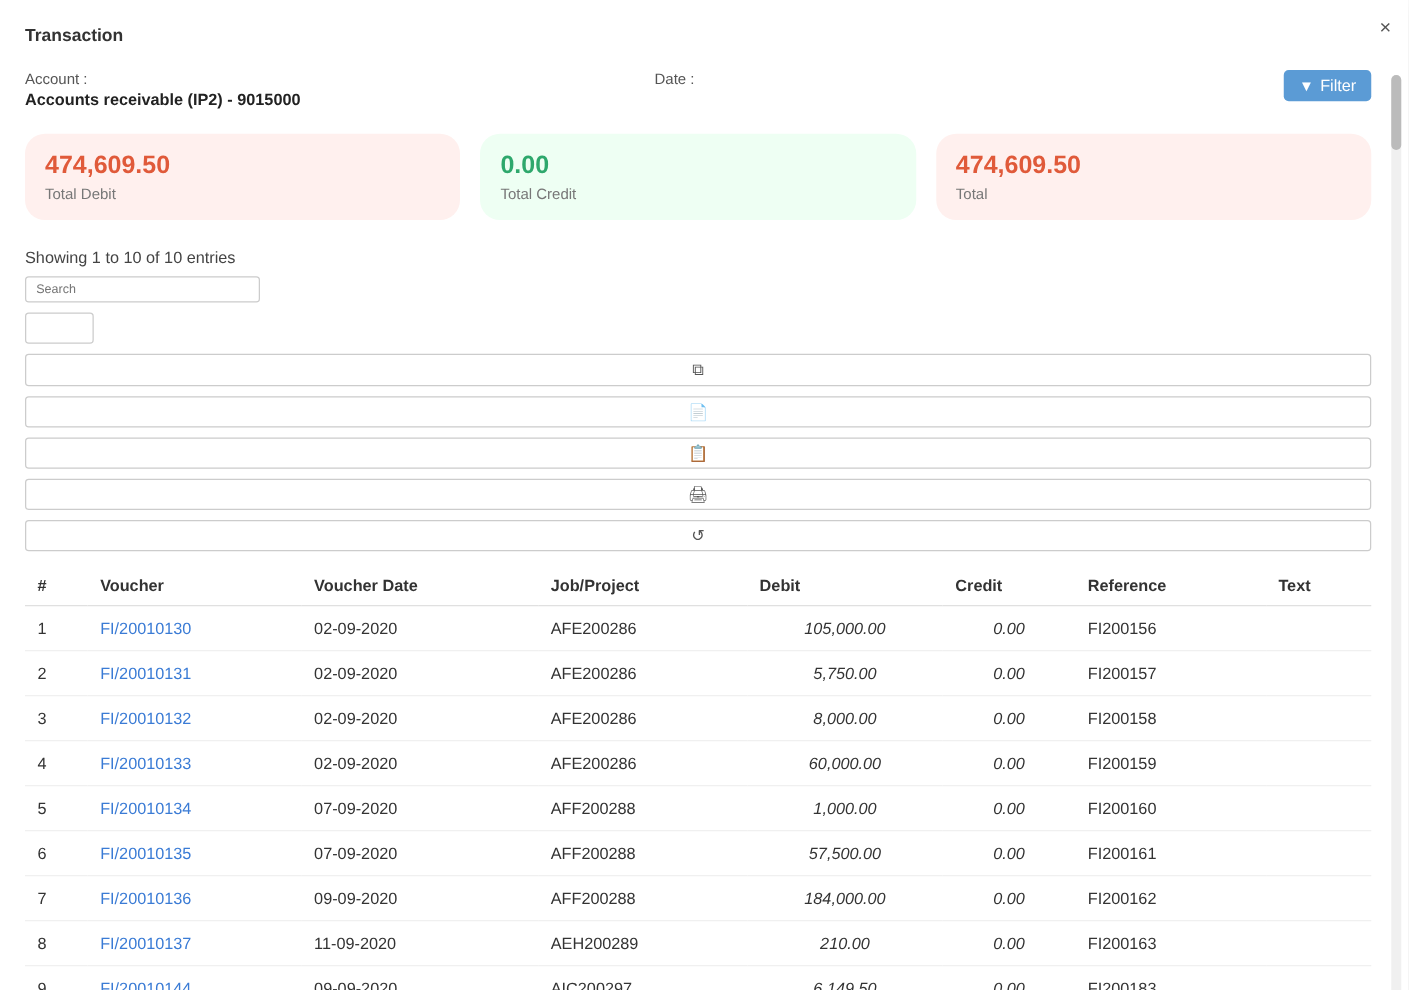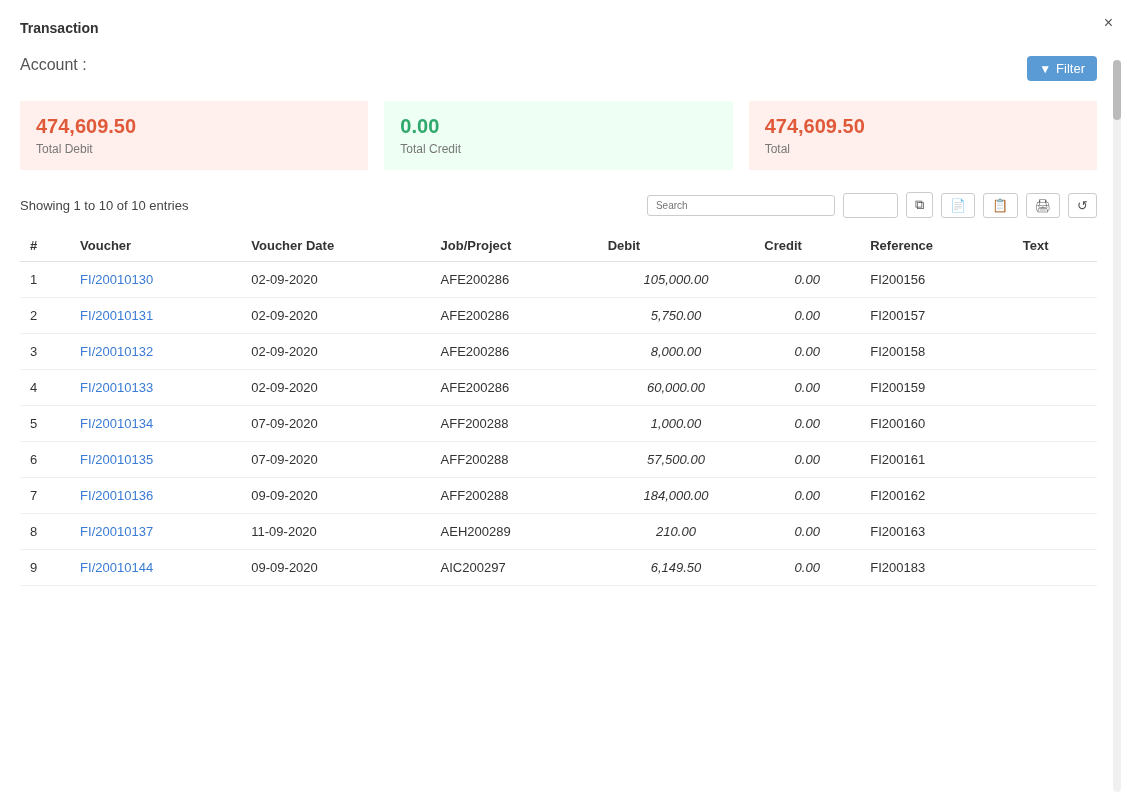--- a/index.html
+++ b/index.html
@@ -44,21 +44,21 @@
       flex: 1;
     }
     .header-date {
       flex: 1;
     }
     .header-filter {
       display: flex;
       align-items: flex-start;
     }
     .label-small {
-      font-size: 16px;
+      font-size: 12px;
       color: #555;
       margin-bottom: 2px;
     }
     .label-value {
       font-size: 13px;
       font-weight: bold;
       color: #222;
     }
     .filter-btn {
       background: #5b9bd5;
@@ -75,21 +75,21 @@
     .filter-btn .filter-icon {
       font-size: 12px;
     }
     .summary-cards {
       display: flex;
       gap: 16px;
       margin-bottom: 22px;
     }
     .card {
       flex: 1;
-      border-radius: 1px;
+      border-radius: 16px;
       padding: 14px 16px;
     }
     .card-debit {
       background: #fff0ee;
     }
     .card-credit {
       background: #eefff3;
     }
     .card-total {
       background: #fff0ee;
@@ -101,23 +101,23 @@
     }
     .card-debit .card-amount { color: #e05a3a; }
     .card-credit .card-amount { color: #2ea86c; }
     .card-total .card-amount { color: #e05a3a; }
     .card-label {
       font-size: 12px;
       color: #777;
     }
     .table-controls {
       display: flex;
-      align-items: center;
       margin-bottom: 12px;
       gap: 8px;
+      flex-direction: column;
     }
     .entries-info {
       flex: 1;
       font-size: 13px;
       color: #444;
     }
     .search-box {
       border: 1px solid #ccc;
       border-radius: 3px;
       padding: 4px 8px;
@@ -188,22 +188,24 @@
 <body>
 
 <div class="modal">
   <button class="close-btn">×</button>
 
   <div class="modal-title">Transaction</div>
 
   <div class="header-row">
     <div class="header-account">
       <div class="label-small">Account :</div>
+      <div class="label-value">Accounts receivable (IP2) - 9015000</div>
     </div>
     <div class="header-date">
+      <div class="label-small">Date :</div>
     </div>
     <div class="header-filter">
       <button class="filter-btn">
         <span class="filter-icon">▼</span>
         <span>Filter</span>
       </button>
     </div>
   </div>
 
   <div class="summary-cards">

